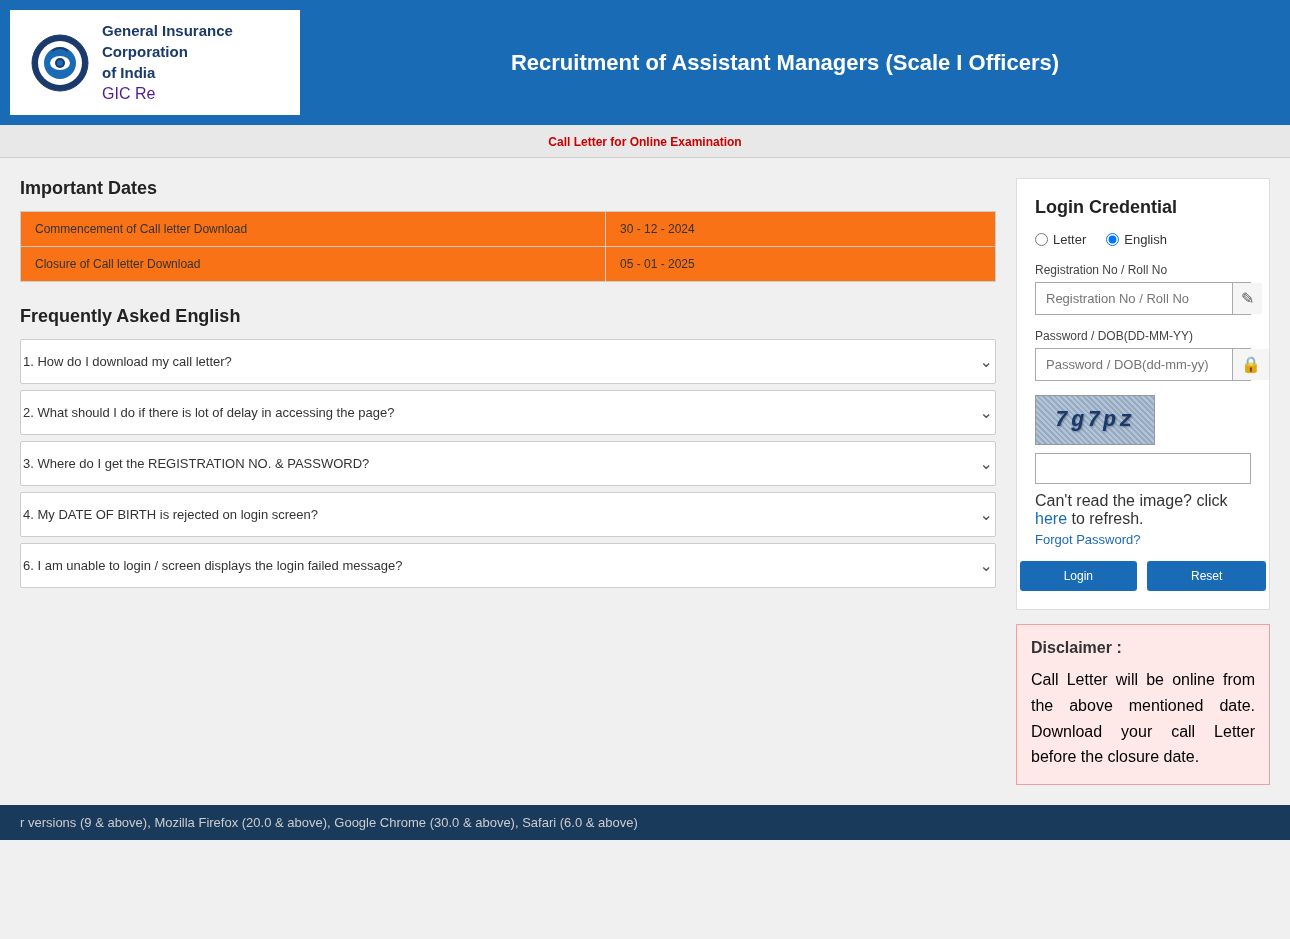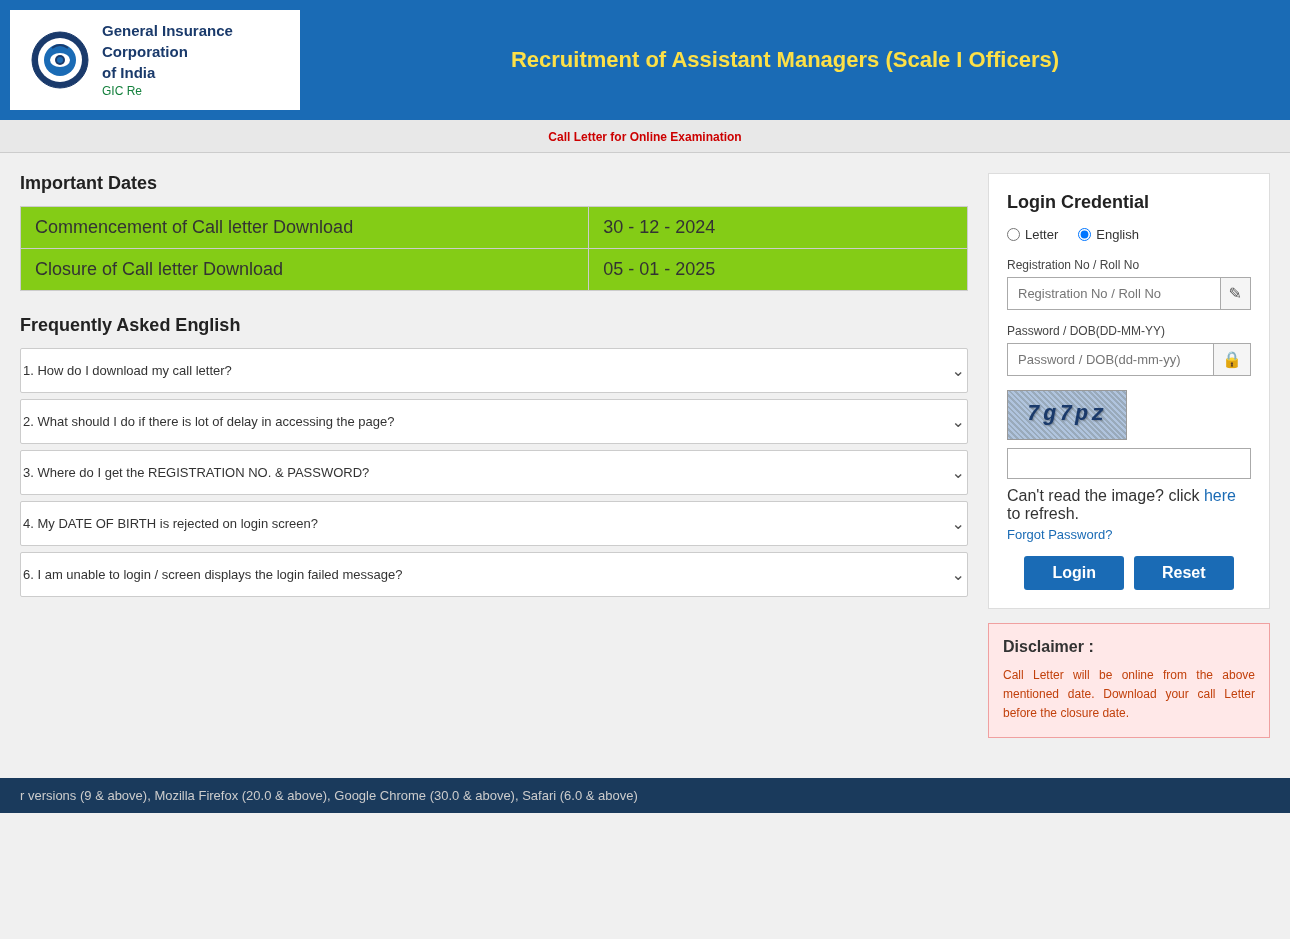--- a/index.html
+++ b/index.html
@@ -27,21 +27,21 @@
       margin-right: 12px;
       flex-shrink: 0;
     }
     .logo-text {
       color: #1a3a6b;
       font-size: 15px;
       font-weight: bold;
       line-height: 1.4;
     }
     .header-title {
-      color: #fde047;
+      color: #ffffff;
       font-size: 22px;
       font-weight: bold;
       flex: 1;
       text-align: center;
       padding-right: 30px;
     }
 
     
     .sub-header {
       background: #e8e8e8;
@@ -79,22 +79,22 @@
     
     .dates-table {
       width: 100%;
       border-collapse: collapse;
       margin-bottom: 24px;
       border: 1px solid #ccc;
     }
     .dates-table td {
       padding: 10px 14px;
       border: 1px solid #ccc;
-      background: #84cc16;
-      font-size: 18px;
+      background: #f97316;
+      font-size: 12px;
       color: #333;
     }
     .dates-table td:first-child {
       width: 60%;
     }
 
     
     .faq-item {
       border: 1px solid #ccc;
       background: white;
@@ -110,21 +110,21 @@
       color: #333;
       font-size: 13px;
     }
     .faq-chevron {
       color: #555;
       font-size: 16px;
     }
 
     
     .right-panel {
-      width: 282px;
+      width: 254px;
       flex-shrink: 0;
     }
 
     .login-box {
       background: white;
       border: 1px solid #ddd;
       padding: 18px;
       margin-bottom: 14px;
     }
 
@@ -231,56 +231,55 @@
       margin-bottom: 14px;
     }
 
     .button-row {
       display: flex;
       gap: 10px;
       justify-content: center;
     }
 
     .btn-login, .btn-reset {
-      padding: 8px 28px;
+      padding: 8px 44px;
       border: none;
       border-radius: 3px;
-      font-size: 16px;
+      font-size: 12px;
       cursor: pointer;
       background: #1a6bb5;
       color: white;
-      font-weight: bold;
+      font-weight: normal;
     }
 
     
     .disclaimer-box {
       background: #ffe8e8;
       border: 1px solid #f0a0a0;
       padding: 14px;
     }
     .disclaimer-title {
       font-size: 16px;
       font-weight: bold;
       color: #333;
       margin-bottom: 10px;
     }
     .disclaimer-text {
-      font-size: 12px;
-      color: #c2410c;
+      font-size: 16px;
+      color: #000000;
       line-height: 1.6;
       text-align: justify;
     }
 
     
     .footer {
       background: #1a3a5c;
       color: #ccc;
       padding: 10px 20px;
       font-size: 13px;
-      margin-top: 20px;
     }
   </style>
 </head>
 <body>
 
 <div class="header">
   <div class="logo-box">
 
     <svg class="logo-icon" viewBox="0 0 60 60" xmlns="http://www.w3.org/2000/svg">
       <ellipse cx="30" cy="30" rx="28" ry="28" fill="#1a3a6b" stroke="#1a3a6b" stroke-width="1"></ellipse>
@@ -291,21 +290,21 @@
       <circle cx="30" cy="30" r="5" fill="#1a3a6b"></circle>
       <circle cx="30" cy="30" r="3" fill="#1a6bb5"></circle>
 
       <path d="M22 18 Q30 12 38 18" stroke="#1a3a6b" stroke-width="2" fill="none"></path>
     </svg>
     <div>
       <div class="logo-text">
         <div>General Insurance</div>
         <div>Corporation</div>
         <div>of India</div>
-        <div style="color:#15803d;font-size:12px;font-weight:normal;">GIC Re</div>
+        <div style="color:#4c1d95;font-size:16px;font-weight:normal;">GIC Re</div>
       </div>
     </div>
   </div>
   <div class="header-title">Recruitment of Assistant Managers (Scale I Officers)</div>
 </div>
 
 <div class="sub-header">
   <span class="sub-header-text">Call Letter for Online Examination</span>
 </div>
 

